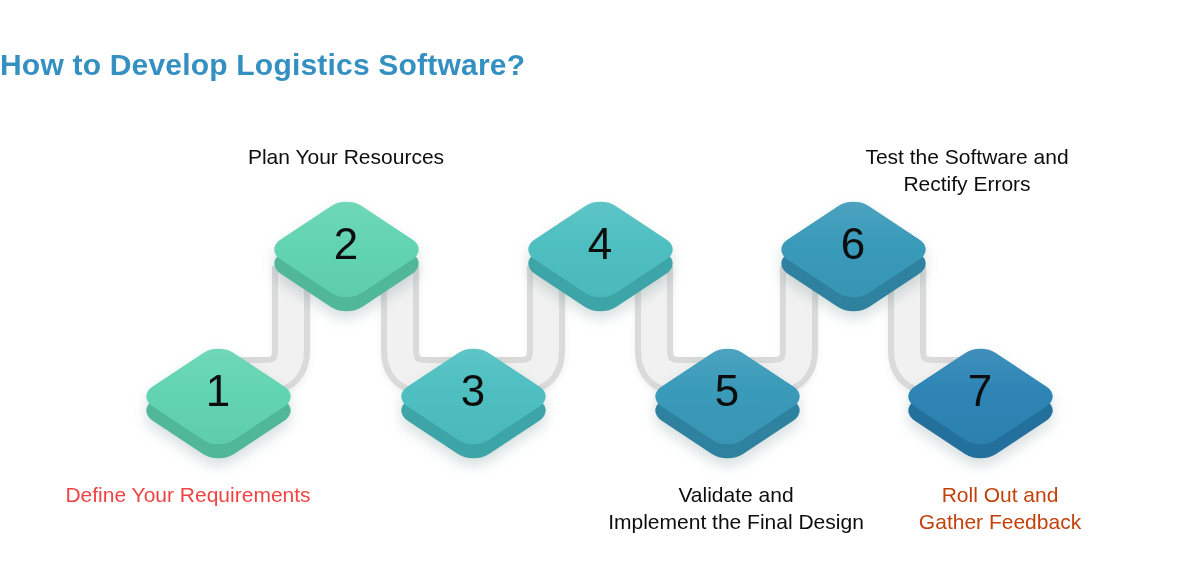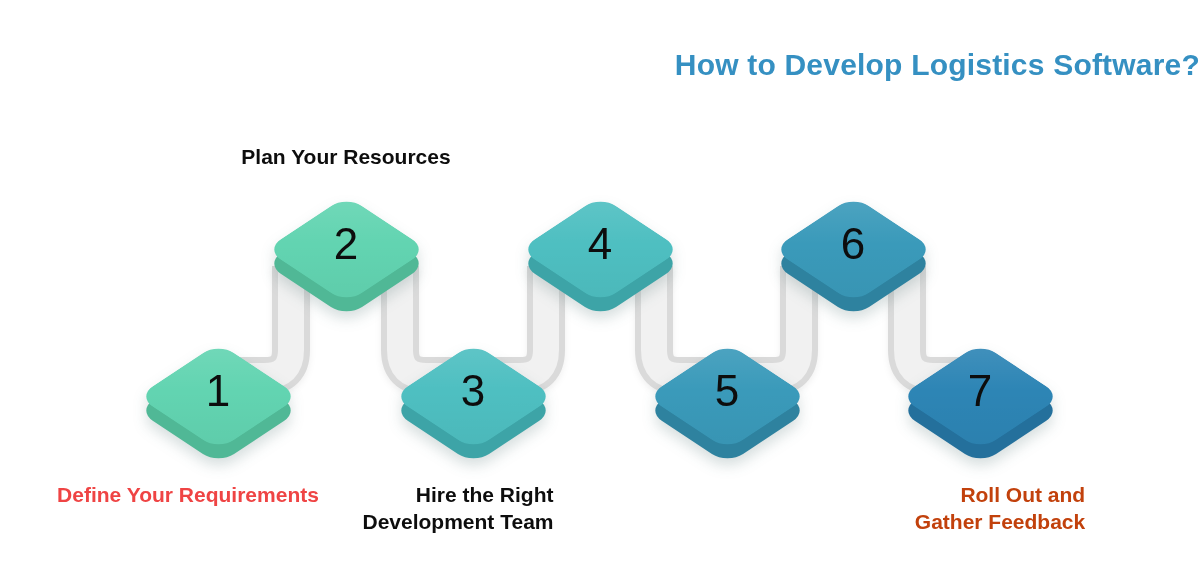--- a/index.html
+++ b/index.html
@@ -2,21 +2,21 @@
 <html><head>
 <meta charset="utf-8">
 <style>
   html,body{margin:0;padding:0;background:#ffffff;}
   .canvas{
     position:relative;width:1200px;height:574px;overflow:hidden;background:#ffffff;
     font-family:"Liberation Sans","DejaVu Sans",sans-serif;
   }
   .title{
     position:absolute;left:0;top:48px;width:1200px;margin:0;
-    text-align:right;font-size:30px;font-weight:700;letter-spacing:.2px;
+    text-align:left;font-size:30px;font-weight:700;letter-spacing:.2px;
     color:#3590c2;
   }
   .ribbons{position:absolute;left:0;top:0;z-index:1;
     filter:drop-shadow(0 3px 3px rgba(0,0,0,0.06));}
   .ribbon-edge{fill:none;stroke:#dadada;stroke-width:38;}
   .ribbon-center{fill:none;stroke:#f1f1f1;stroke-width:26;}
   .step{position:absolute;width:0;height:0;z-index:2;
     filter:drop-shadow(0 7px 7px rgba(30,70,70,0.18));}
   .step-1{left:218px;top:396px;}
   .step-2{left:346px;top:249px;}
@@ -30,22 +30,22 @@
   }
   .depth{transform:translateY(14px) scaleY(0.66) rotate(45deg);background:var(--depth,#999);}
   .face{transform:scaleY(0.66) rotate(45deg);background-color:var(--face,#ccc);
     background-image:linear-gradient(135deg,rgba(255,255,255,.10),rgba(255,255,255,0) 45%,rgba(0,0,0,.04));}
   .num{
     position:absolute;left:-40px;top:-34px;width:80px;height:58px;line-height:58px;
     text-align:center;font-size:44px;font-weight:400;color:#101010;
   }
   .label{
     position:absolute;transform:translateX(-50%);z-index:3;
-    text-align:right;white-space:pre-line;
-    font-size:21px;line-height:27px;font-weight:700;color:#0d0d0d;
+    text-align:center;white-space:pre-line;
+    font-size:21px;line-height:27px;font-weight:400;color:#0d0d0d;
   }
   .label-1{left:188px;top:481px;}
   .label-2{left:346px;top:143px;}
   .label-3{left:458px;top:481px;}
   .label-4{left:611px;top:143px;}
   .label-5{left:736px;top:481px;}
   .label-6{left:967px;top:143px;}
   .label-7{left:1000px;top:481px;}
 </style>
 </head>
@@ -113,18 +113,19 @@
     <div class="num" style="color: rgb(13, 13, 13);">6</div>
   </div>
   <div class="step step-7" style="--face: #2d85b5; --depth: #24709c;">
     <div class="depth"></div>
     <div class="face"></div>
     <div class="num" style="color: rgb(13, 13, 13);">7</div>
   </div>
 
   <div class="label label-1" style="color: #ef4444;">Define Your Requirements</div>
   <div class="label label-2" style="color: rgb(13, 13, 13);">Plan Your Resources</div>
-  <div class="label label-3" style="color: rgb(13, 13, 13);">Hire the Right
-Development Team</div>
+  <div class="label label-5" style="color: rgb(13, 13, 13);">Validate and
+Implement the Final Design</div>
+  <div class="label label-6" style="color: rgb(13, 13, 13);">Test the Software and Rectify Errors</div>
   <div class="label label-7" style="color: #c2410c;">Roll Out and
 Gather Feedback</div>
 
 </div>
 
 </body></html>

